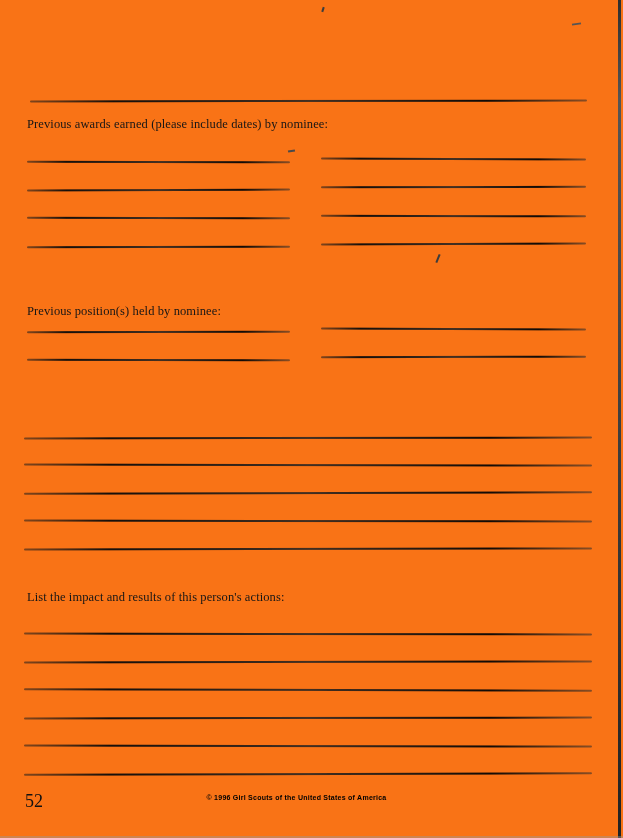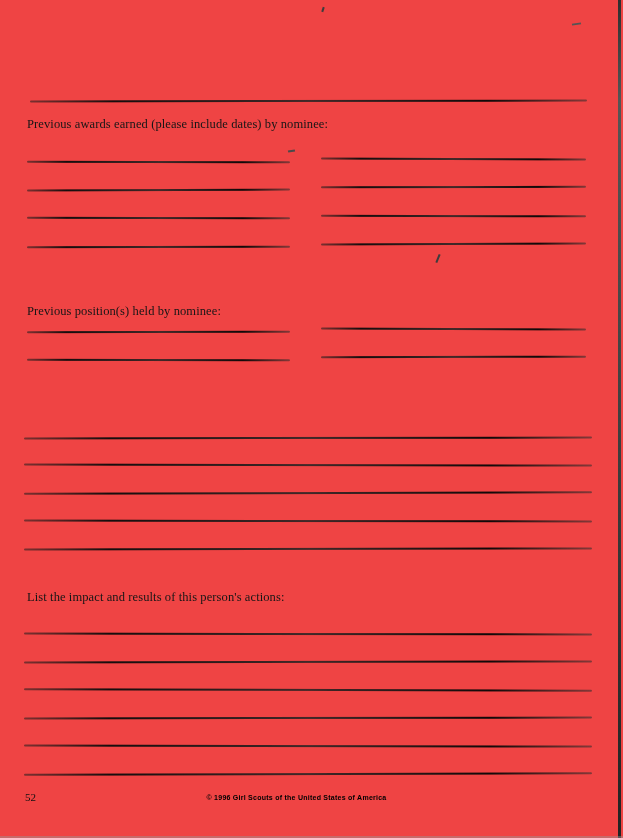--- a/index.html
+++ b/index.html
@@ -6,21 +6,21 @@
   html, body { margin: 0; padding: 0; }
   body {
     width: 623px; height: 838px;
     background: #f6f6f4;
     position: relative;
     overflow: hidden;
     font-family: "Liberation Serif", serif;
   }
   .page {
     position: absolute; inset: 0;
-    background: #ef4444;
+    background: #f97316;
   }
   .label {
     position: absolute;
     font-size: 12.5px;
     color: #161616;
     letter-spacing: 0.1px;
     white-space: nowrap;
   }
   .line {
     position: absolute;
@@ -30,21 +30,21 @@
       rgba(30,30,30,0.55) 0%,
       rgba(10,10,10,0.95) 15%,
       rgba(35,35,35,0.85) 50%,
       rgba(5,5,5,0.95) 82%,
       rgba(45,45,45,0.55) 100%);
   }
   .rule { height: 2px; }
   .footer-pagenum {
     position: absolute;
     left: 25px; top: 791px;
-    font-size: 11px;
+    font-size: 18px;
     color: #111;
   }
   .footer-copy {
     position: absolute;
     left: 0; right: 30px; top: 794px;
     text-align: center;
     font-family: "Liberation Sans", sans-serif;
     font-weight: bold;
     font-size: 7px;
     letter-spacing: 0.25px;

